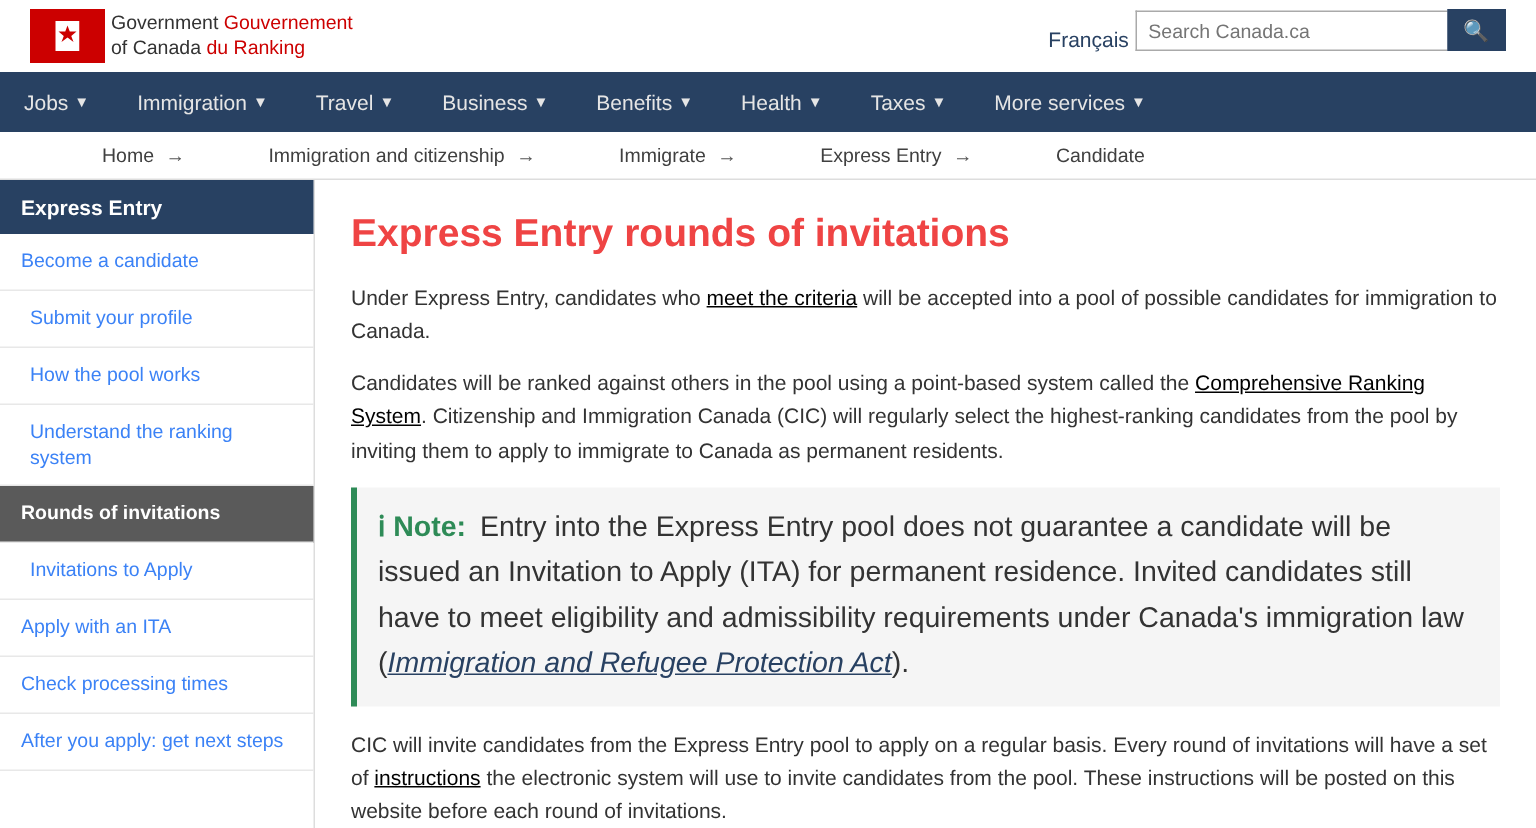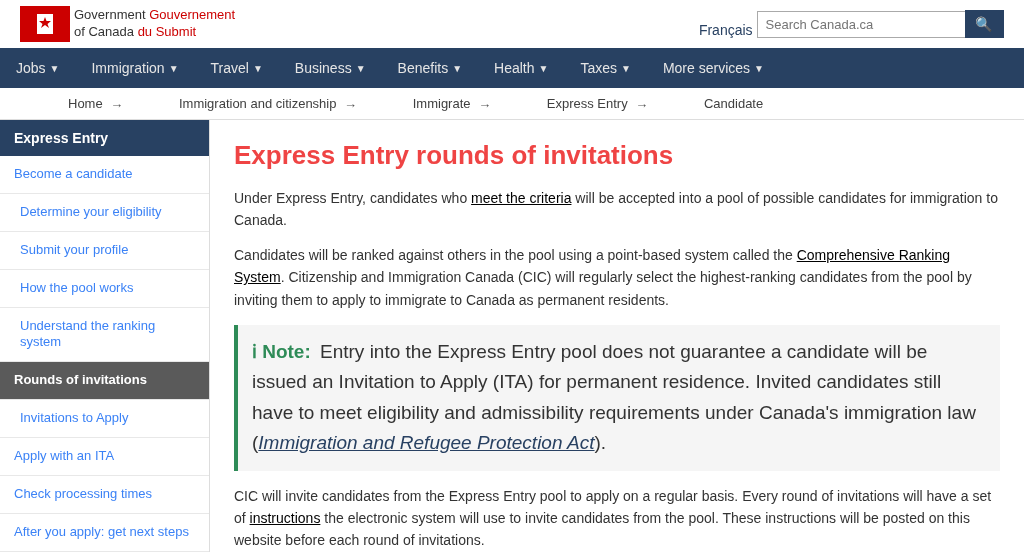--- a/index.html
+++ b/index.html
@@ -2,21 +2,21 @@
 <html><head>
   <meta charset="utf-8">
   <style>
     * { margin: 0; padding: 0; box-sizing: border-box; }
     body { font-family: Arial, sans-serif; font-size: 14px; color: #333; background: #fff; width: 1024px; overflow-x: hidden; }
 
     
     .top-bar {
       display: flex;
       justify-content: space-between;
-      align-items: center;
+      align-items: flex-start;
       padding: 6px 20px;
       background: #fff;
     }
     .logo-area {
       display: flex;
       align-items: center;
     }
     .logo-flag {
       width: 50px;
       height: 36px;
@@ -179,21 +179,21 @@
     <div class="logo-flag">
       <svg viewBox="0 0 30 20" xmlns="http://www.w3.org/2000/svg">
         <rect width="7" height="20" fill="#cc0000"></rect>
         <rect x="7" width="16" height="20" fill="#fff"></rect>
         <rect x="23" width="7" height="20" fill="#cc0000"></rect>
         <polygon points="15,3 16.5,7 21,7 17.5,10 19,14 15,11 11,14 12.5,10 9,7 13.5,7" fill="#cc0000"></polygon>
       </svg>
     </div>
     <div class="logo-text">
       <span>Government</span> <span class="logo-text-fr">Gouvernement</span><br>
-      <span>of Canada</span> <span class="logo-text-fr">du Submit</span>
+      <span>of Canada</span> <span class="logo-text-fr">du Ranking</span>
     </div>
   </div>
   <div class="top-right">
     <a class="francais-link" href="#">Français</a>
     <form class="search-form">
       <input class="search-input" type="text" placeholder="Search Canada.ca" style="">
       <button class="search-btn" type="submit">🔍</button>
     </form>
   </div>
 </div>
@@ -220,21 +220,20 @@
   <span class="breadcrumb-sep">→</span>
   <a href="#">Candidate</a>
 </div>
 
 <div class="content-layout">
 
   <div class="sidebar">
     <div class="sidebar-title">Express Entry</div>
 
     <div class="sidebar-item">Become a candidate</div>
-    <div class="sidebar-item sub">Determine your eligibility</div>
     <div class="sidebar-item sub">Submit your profile</div>
     <div class="sidebar-item sub">How the pool works</div>
     <div class="sidebar-item sub">Understand the ranking system</div>
     <div class="sidebar-item active">Rounds of invitations</div>
     <div class="sidebar-item sub">Invitations to Apply</div>
     <div class="sidebar-item">Apply with an ITA</div>
     <div class="sidebar-item">Check processing times</div>
     <div class="sidebar-item">After you apply: get next steps</div>
 
   </div>

